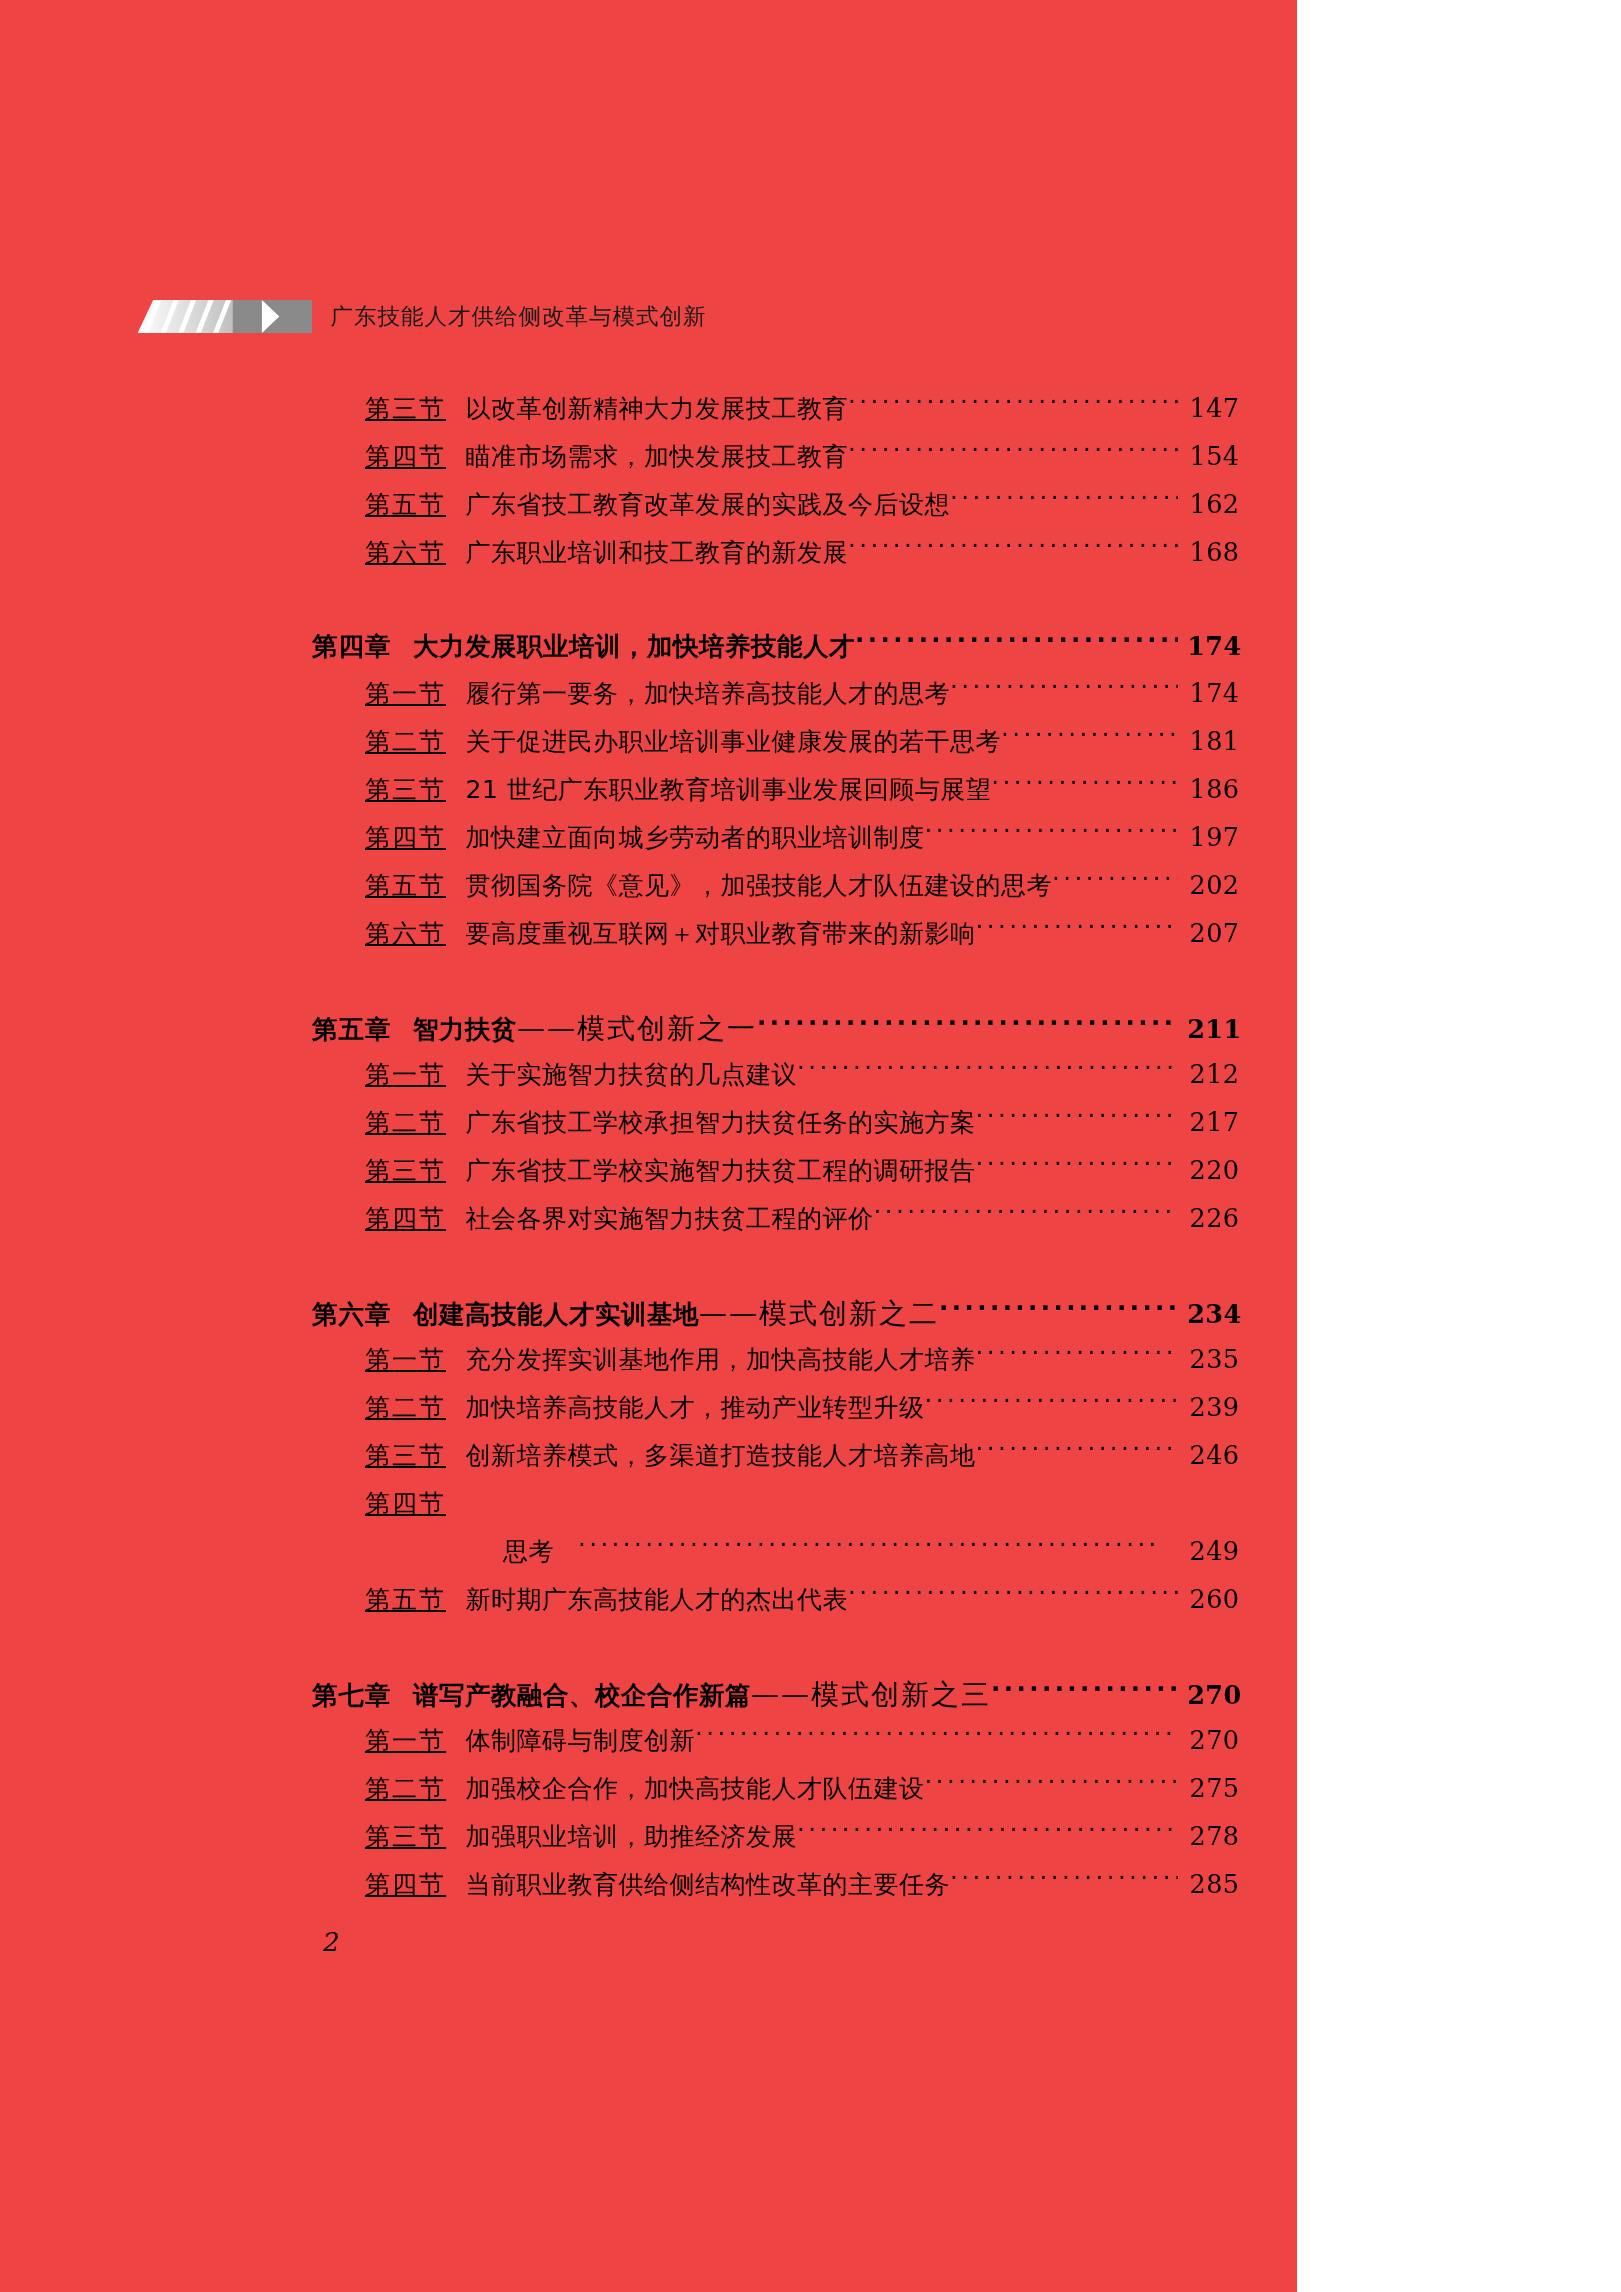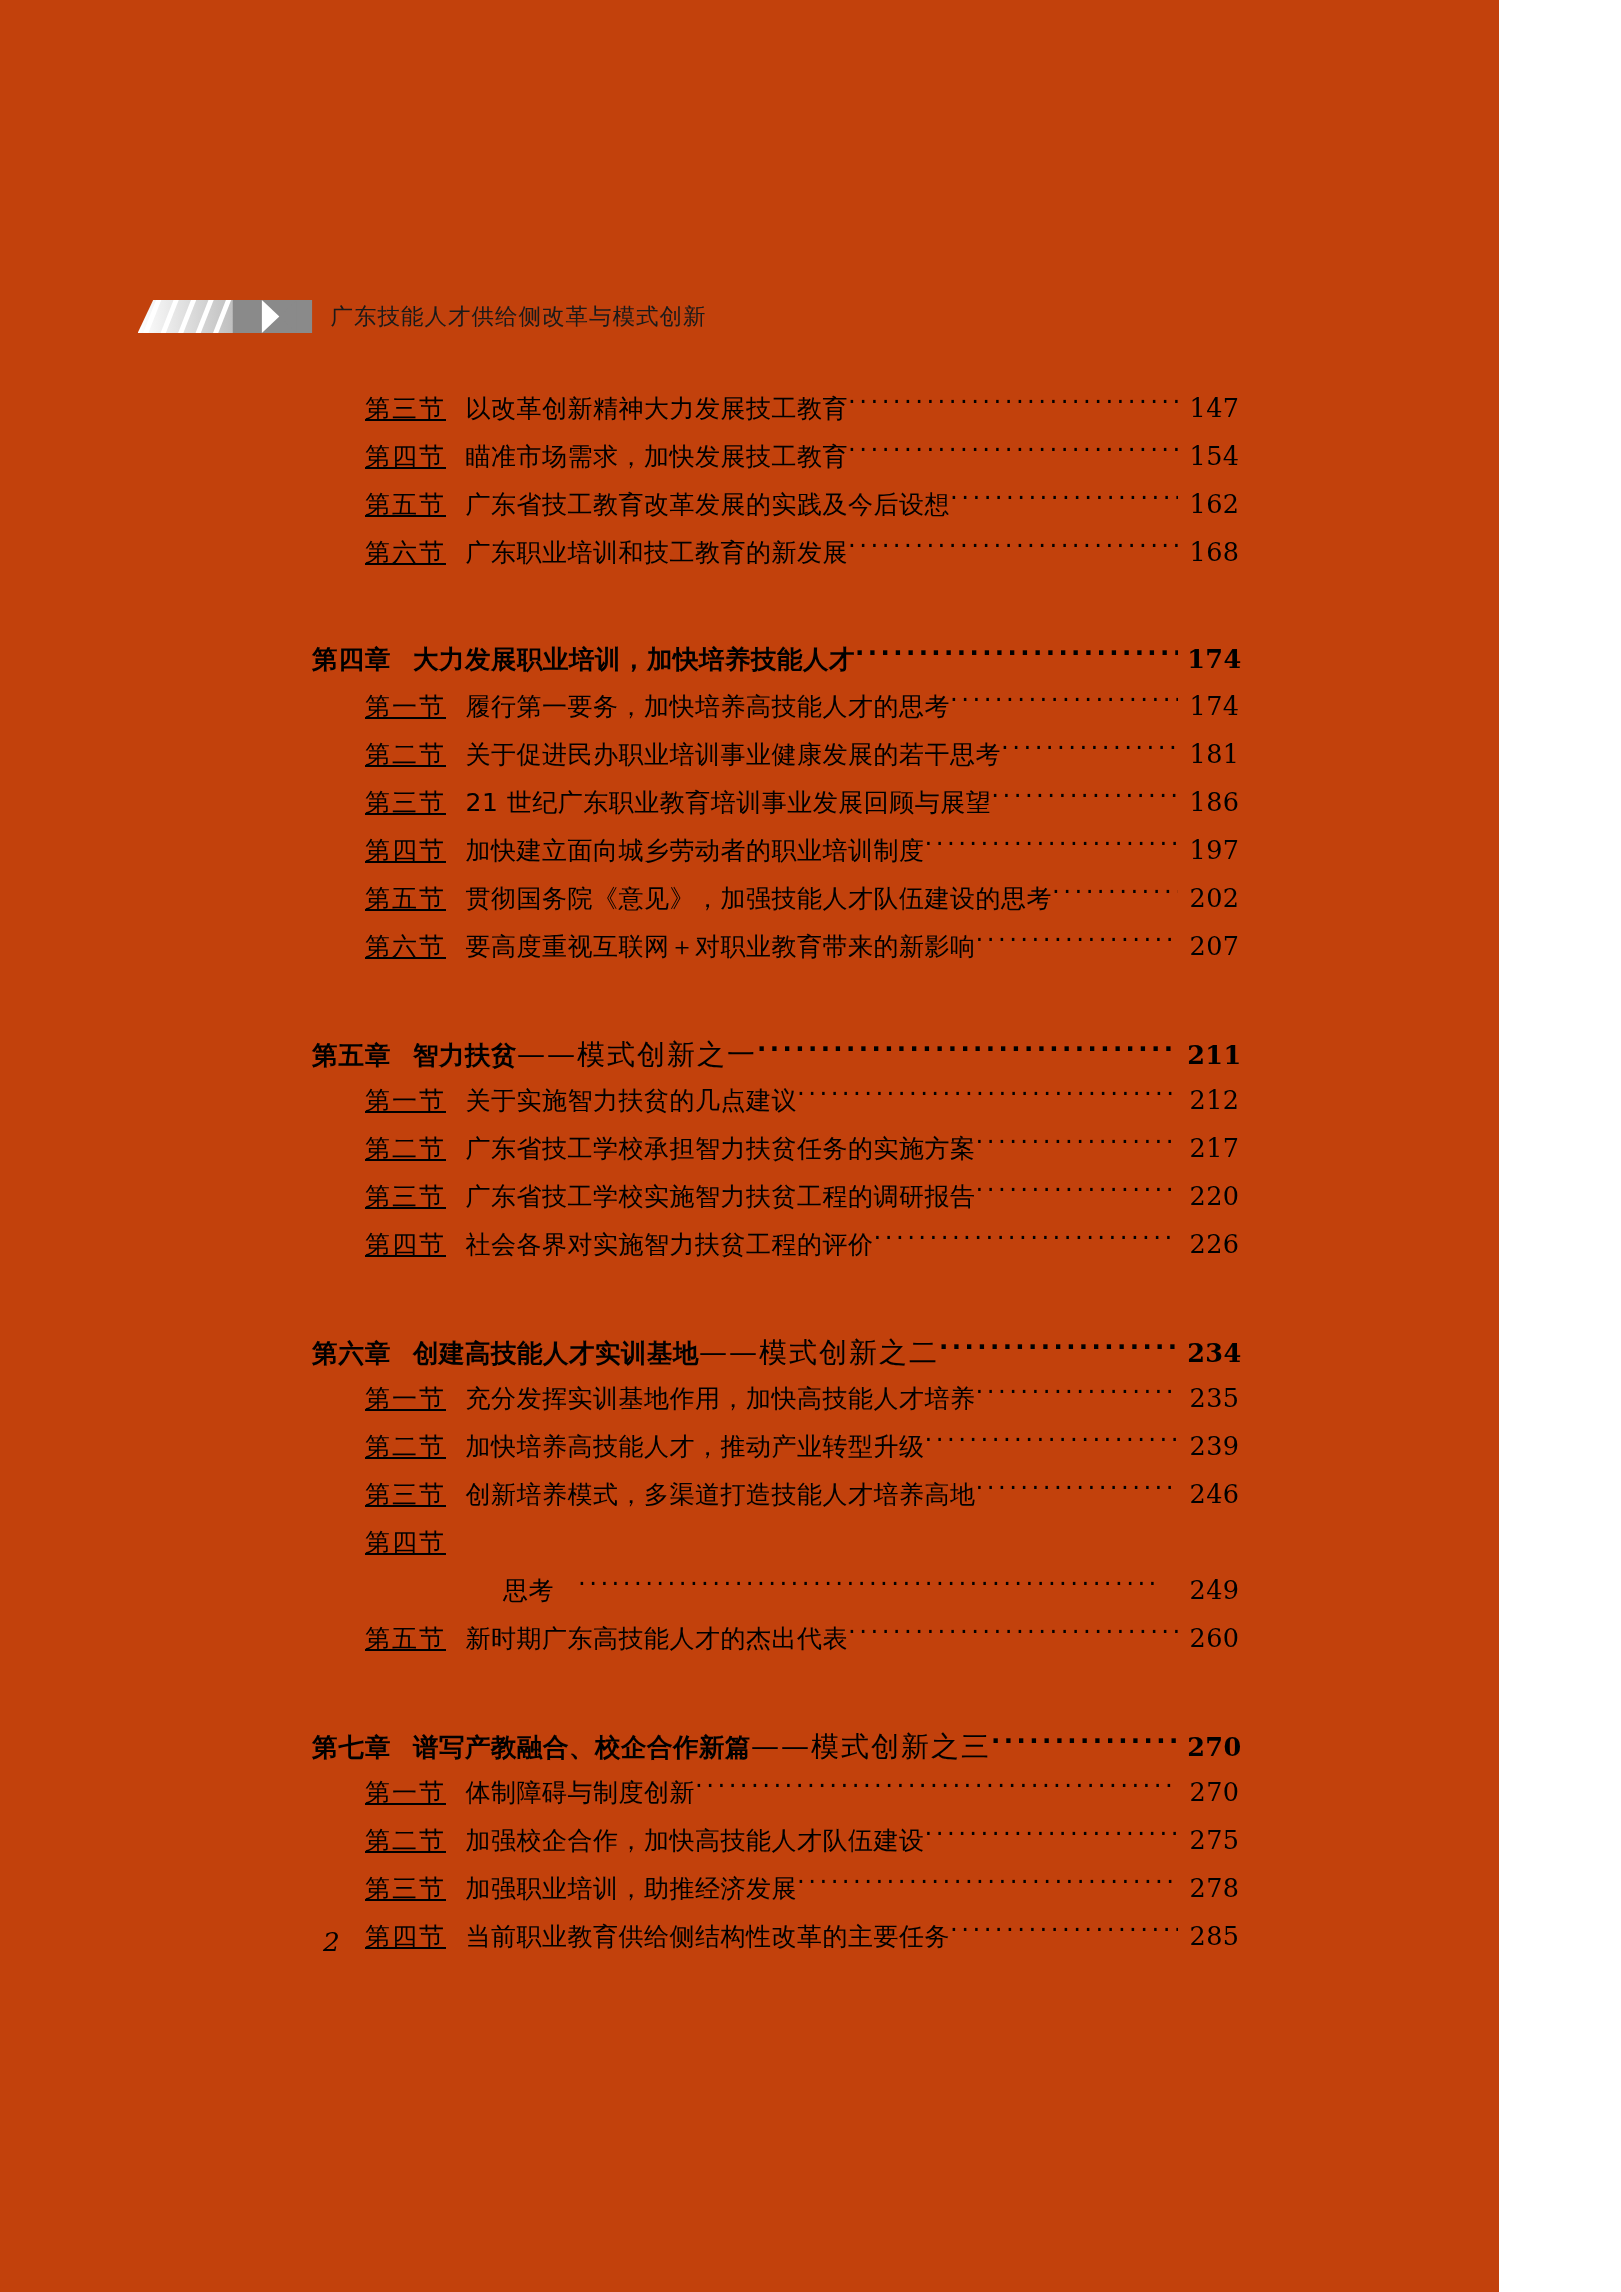--- a/index.html
+++ b/index.html
@@ -12,23 +12,23 @@
     height: 2293px;
     position: relative;
     font-family: "DejaVu Sans", "Liberation Sans", sans-serif;
     color: #000000;
     overflow: hidden;
   }
 
   .page {
     position: absolute;
     left: 0; top: 0;
-    width: 1499px;
+    width: 1297px;
     height: 2293px;
-    background: #c2410c;
+    background: #ef4444;
   }
 
   
   .header {
     position: absolute;
     left: 137px;
     top: 294px;
     display: flex;
     align-items: center;
     height: 45px;
@@ -72,21 +72,20 @@
     font-size: 25px;
     color: #000;
     white-space: nowrap;
   }
   .row.chapter {
     margin-left: 312px;
     width: 933px;
     font-weight: bold;
     font-size: 25.5px;
     letter-spacing: 0.5px;
-    margin-top: 13px;
   }
   .row.section {
     margin-left: 365px;
     width: 880px;
   }
   .row.cont {
     margin-left: 365px;
     width: 880px;
     gap: 24px;
   }

